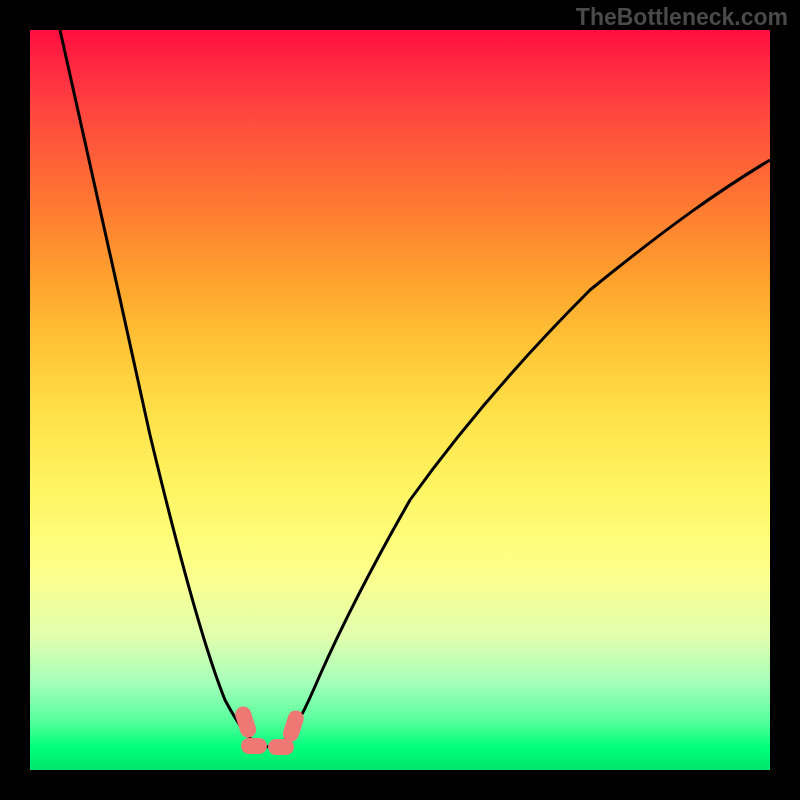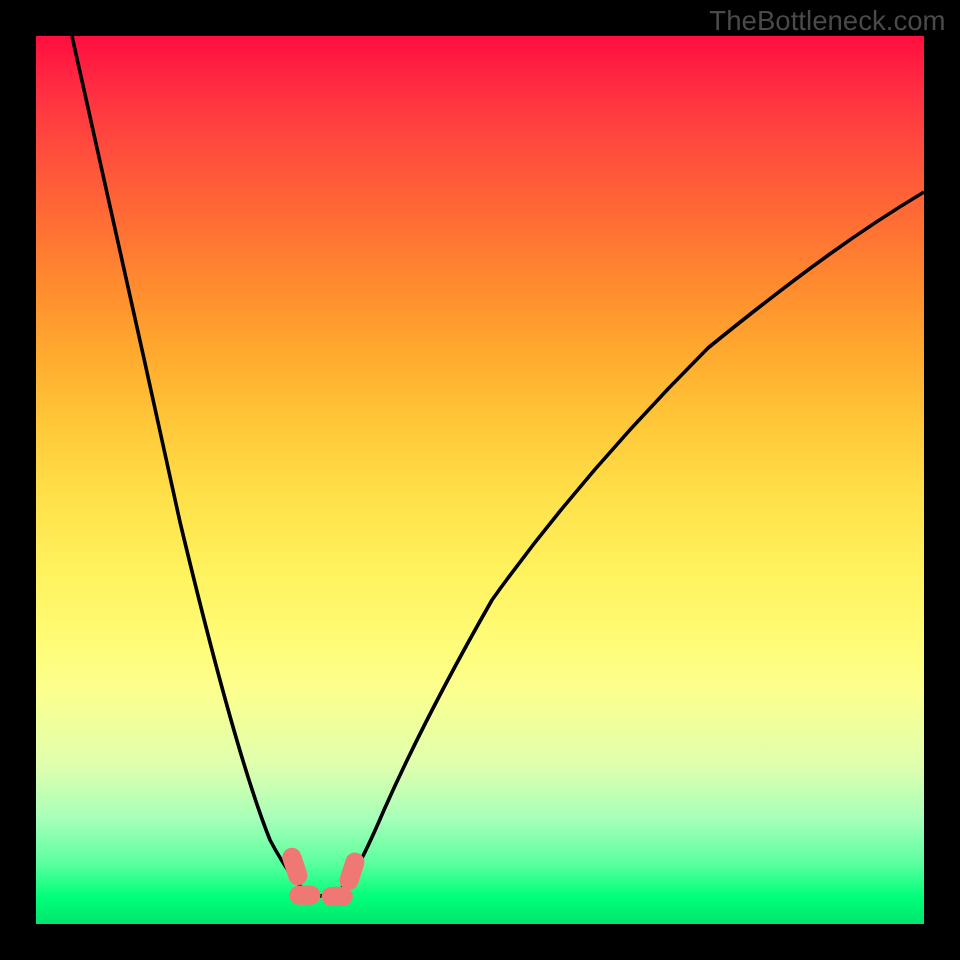--- a/index.html
+++ b/index.html
@@ -10,21 +10,21 @@
     background: #000;
     position: relative;
     font-family: Arial, Helvetica, sans-serif;
   }
   .watermark {
     position: absolute;
     top: 4px;
     right: 12px;
     color: #4a4a4a;
     font-size: 23px;
-    font-weight: 400;
+    font-weight: 700;
     z-index: 10;
   }
   .plot-area {
     position: absolute;
     left: 30px;
     top: 30px;
     width: 740px;
     height: 740px;
     overflow: hidden;
   }

